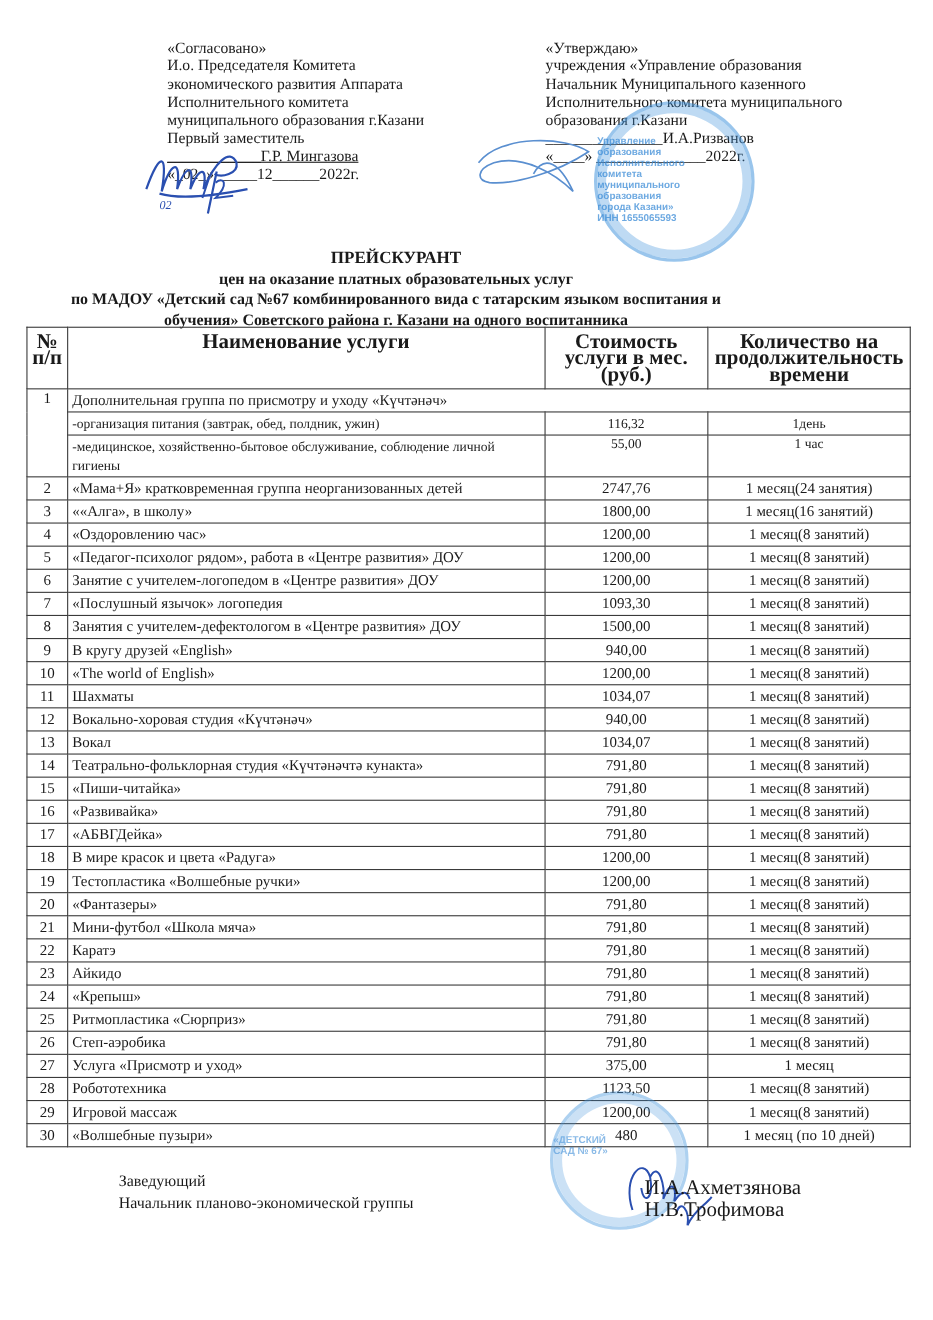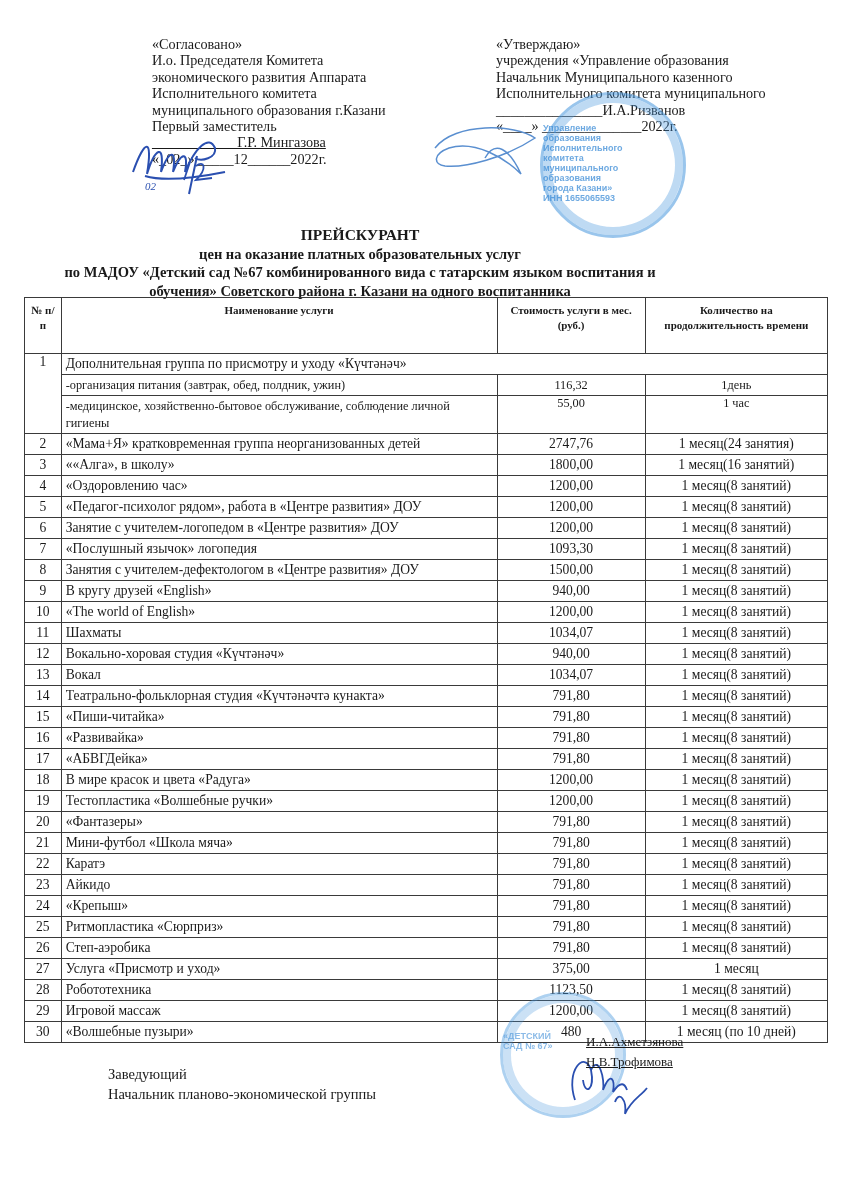--- a/index.html
+++ b/index.html
@@ -14,49 +14,50 @@
   .stamp { position: absolute; border-radius: 50%; border: 3px solid rgba(70,150,220,0.55);
            box-shadow: inset 0 0 0 6px rgba(255,255,255,0), inset 0 0 0 8px rgba(70,150,220,0.35); }
   .stamp-text { position: absolute; width: 100%; color: rgba(60,140,215,0.75);
                 font-family: "Liberation Sans", sans-serif; font-size: 9px; line-height: 10px; font-weight: bold; }
   .title-block { position: absolute; top: 226px; left: 0; width: 720px; text-align: center;
                  font-weight: bold; font-size: 14.5px; line-height: 18.5px; }
   .title-block .main { font-size: 15.5px; }
   table { position: absolute; left: 24px; top: 297px; border-collapse: collapse; width: 804px;
           font-size: 13.6px; }
   td, th { border: 1px solid #3a3a3a; padding: 0 4px; height: 20px; }
-  th { font-weight: bold; font-size: 11px; line-height: 15px; vertical-align: top; padding-top: 5px; margin-top: 46px; }
+  th { font-weight: bold; font-size: 19px; line-height: 15px; vertical-align: top; padding-top: 5px; margin-top: 46px; }
   td.num { text-align: center; width: 28px; }
   td.name { width: 434px; }
   td.price { text-align: center; width: 141px; }
   td.qty { text-align: center; width: 175px; }
   tr.sub td { font-size: 12.3px; }
   .sub-two td.name { line-height: 17px; }
   .footer { position: absolute; left: 108px; top: 1064px; font-size: 14.5px; line-height: 20px; }
-  .footer-right { position: absolute; left: 586px; top: 1032px; font-size: 13px; line-height: 20px; text-decoration: underline; }
+  .footer-right { position: absolute; left: 586px; top: 1070px; font-size: 19px; line-height: 20px; }
 </style>
 </head>
 <body>
 
 <div class="approve" id="agreed">
   <div>«Согласовано»</div>
   <div>И.о. Председателя  Комитета</div>
   <div>экономического развития Аппарата</div>
   <div>Исполнительного комитета</div>
   <div>муниципального образования  г.Казани</div>
   <div>Первый заместитель</div>
   <div class="u">____________Г.Р. Мингазова</div>
   <div>«_02_»  _____12______2022г.</div>
 </div>
 
 <div class="approve" id="approved">
   <div>«Утверждаю»</div>
   <div>учреждения  «Управление образования</div>
   <div>Начальник Муниципального казенного</div>
   <div>Исполнительного комитета муниципального</div>
+  <div>образования  г.Казани</div>
   <div>_______________И.А.Ризванов</div>
   <div>«____»  ______________2022г.</div>
 </div>
 
 <svg class="sig" style="left:125px;top:128px" width="110" height="70">
   <path d="M8 44 C 20 10, 28 10, 22 46 C 30 20, 40 14, 36 44 C 44 22, 52 20, 48 44 C 56 24, 64 22, 60 44 C 70 20, 84 6, 90 20 C 92 30, 76 34, 70 30 M72 28 L 64 66 M20 48 C 40 54, 70 50, 100 44" fill="none" stroke="#2a4fb0" stroke-width="2"></path>
   <text x="20" y="62" font-size="11" fill="#2a4fb0" font-style="italic">02</text>
 </svg>
 <svg class="sig" style="left:178px;top:158px" width="50" height="30">
   <path d="M6 22 L 12 4 M18 8 C 26 2, 30 10, 18 22 L 34 20" fill="none" stroke="#2a4fb0" stroke-width="1.8"></path>

